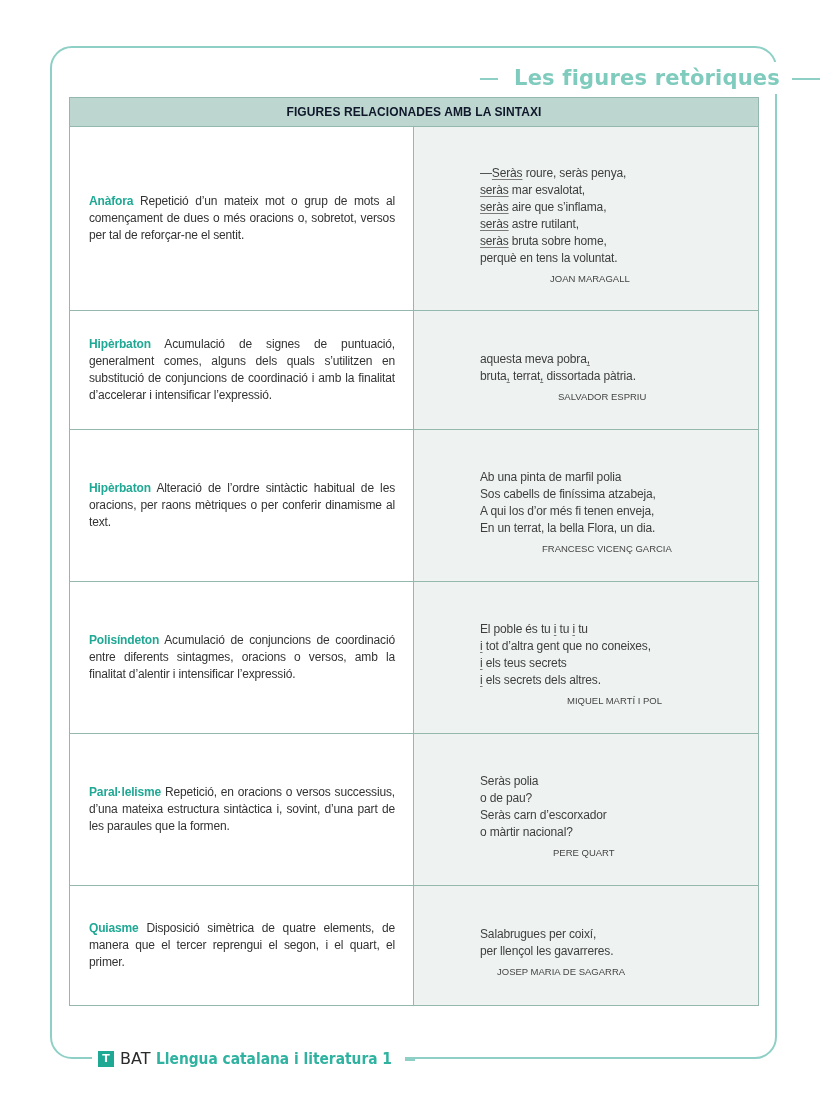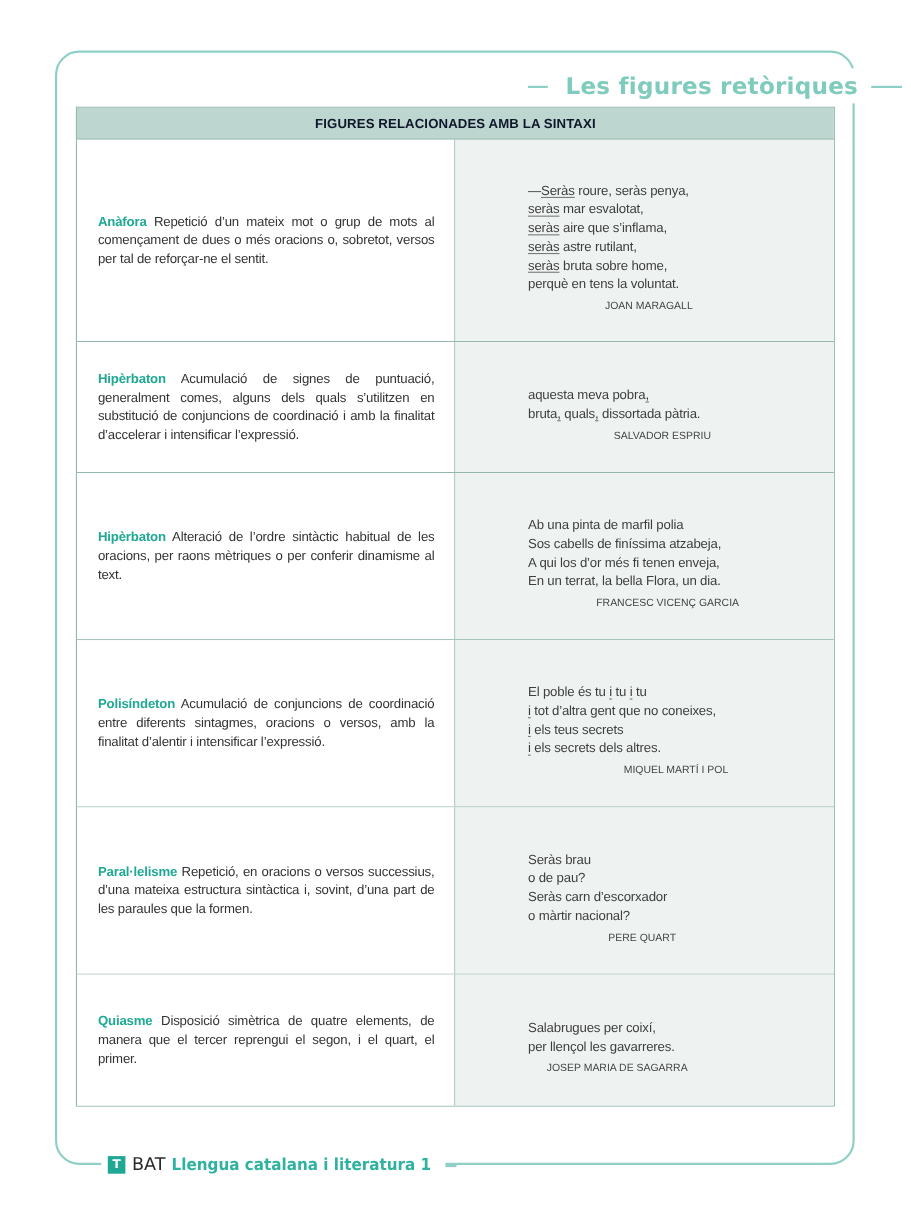--- a/index.html
+++ b/index.html
@@ -206,21 +206,21 @@
           <div class="verse"><span>perquè en tens la voluntat.</span></div>
           <div class="author" style="padding-left: 70px;">JOAN MARAGALL</div>
         </div>
       </div>
       <div class="row" style="height: 119px;">
         <div class="cell-def">
           <div class="def-text"><span class="term">Hipèrbaton</span><span> Acumulació de signes de puntuació, generalment comes, alguns dels quals s’utilitzen en substitució de conjuncions de coordinació i amb la finalitat d’accelerar i intensificar l’expressió.</span></div>
         </div>
         <div class="cell-ex">
           <div class="verse"><span>aquesta meva pobra</span><span class="u">,</span></div>
-          <div class="verse"><span>bruta</span><span class="u">,</span><span> quals</span><span class="u">,</span><span> dissortada pàtria.</span></div>
+          <div class="verse"><span>bruta</span><span class="u">,</span><span> terrat</span><span class="u">,</span><span> dissortada pàtria.</span></div>
           <div class="author" style="padding-left: 78px;">SALVADOR ESPRIU</div>
         </div>
       </div>
       <div class="row" style="height: 152px;">
         <div class="cell-def">
           <div class="def-text"><span class="term">Hipèrbaton</span><span> Alteració de l’ordre sintàctic habitual de les oracions, per raons mètriques o per conferir dinamisme al text.</span></div>
         </div>
         <div class="cell-ex">
           <div class="verse"><span>Ab una pinta de marfil polia</span></div>
           <div class="verse"><span>Sos cabells de finíssima atzabeja,</span></div>
@@ -239,21 +239,21 @@
           <div class="verse"><span class="u">i</span><span> els teus secrets</span></div>
           <div class="verse"><span class="u">i</span><span> els secrets dels altres.</span></div>
           <div class="author" style="padding-left: 87px;">MIQUEL MARTÍ I POL</div>
         </div>
       </div>
       <div class="row" style="height: 152px;">
         <div class="cell-def">
           <div class="def-text"><span class="term">Paral·lelisme</span><span> Repetició, en oracions o versos successius, d’una mateixa estructura sintàctica i, sovint, d’una part de les paraules que la formen.</span></div>
         </div>
         <div class="cell-ex">
-          <div class="verse"><span>Seràs brau</span></div>
+          <div class="verse"><span>Seràs polia</span></div>
           <div class="verse"><span>o de pau?</span></div>
           <div class="verse"><span>Seràs carn d’escorxador</span></div>
           <div class="verse"><span>o màrtir nacional?</span></div>
           <div class="author" style="padding-left: 73px;">PERE QUART</div>
         </div>
       </div>
       <div class="row" style="height: 119px;">
         <div class="cell-def">
           <div class="def-text"><span class="term">Quiasme</span><span> Disposició simètrica de quatre elements, de manera que el tercer reprengui el segon, i el quart, el primer.</span></div>
         </div>

